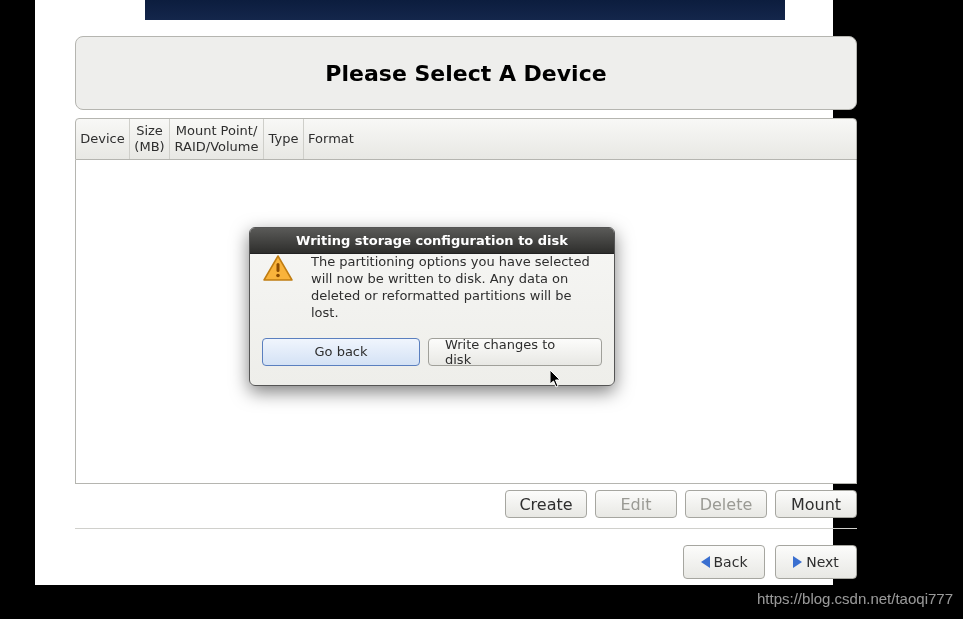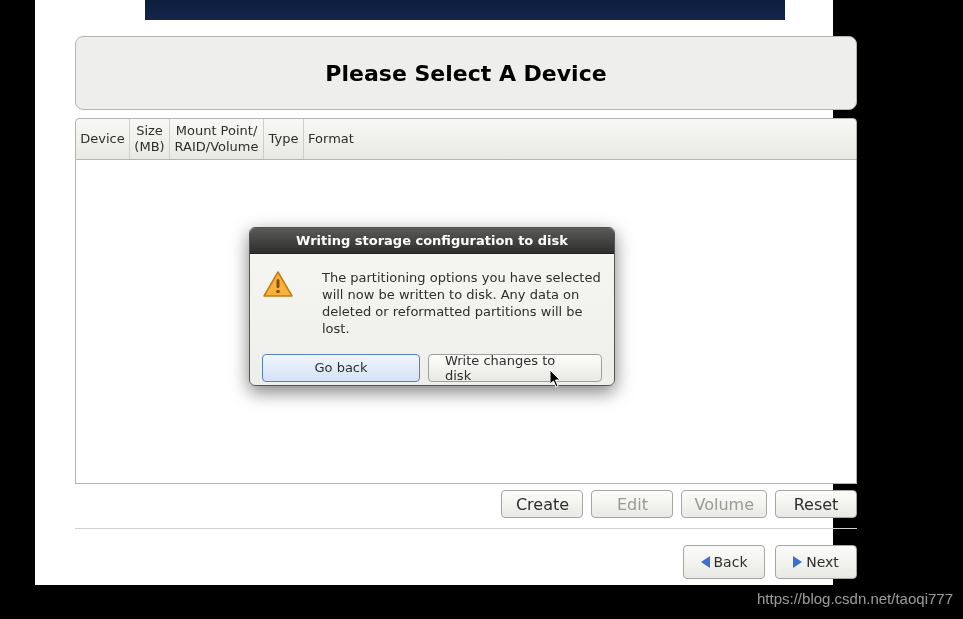--- a/index.html
+++ b/index.html
@@ -174,22 +174,22 @@
       color: #fff;
       font-size: 13px;
       font-weight: bold;
       display: flex;
       align-items: center;
       justify-content: center;
       border-bottom: 1px solid #222;
     }
     .modal-body {
       display: flex;
-      padding: 16px 12px 8px 12px;
-      gap: 28px;
+      padding: 0 12px 8px 12px;
+      gap: 17px;
     }
     .warning-icon {
       width: 32px; height: 28px;
       flex-shrink: 0;
     }
     .modal-text {
       font-size: 13px;
       color: #2e2e2e;
       line-height: 1.3;
     }
@@ -256,22 +256,22 @@
     <div class="th th-mount">Mount Point/ RAID/Volume</div>
     <div class="th th-type">Type</div>
     <div class="th th-format">Format</div>
   </div>
 
   <div class="table-body"></div>
 
   <div class="action-row">
     <div class="btn">Create</div>
     <div class="btn disabled">Edit</div>
-    <div class="btn disabled">Volume</div>
-    <div class="btn">Reset</div>
+    <div class="btn disabled">Delete</div>
+    <div class="btn">Mount</div>
   </div>
 
   <div class="sep-line"></div>
 
   <div class="nav-row">
     <div class="nav-btn">
       <span class="arrow-left"></span>
       <span>Back</span>
     </div>
     <div class="nav-btn">

